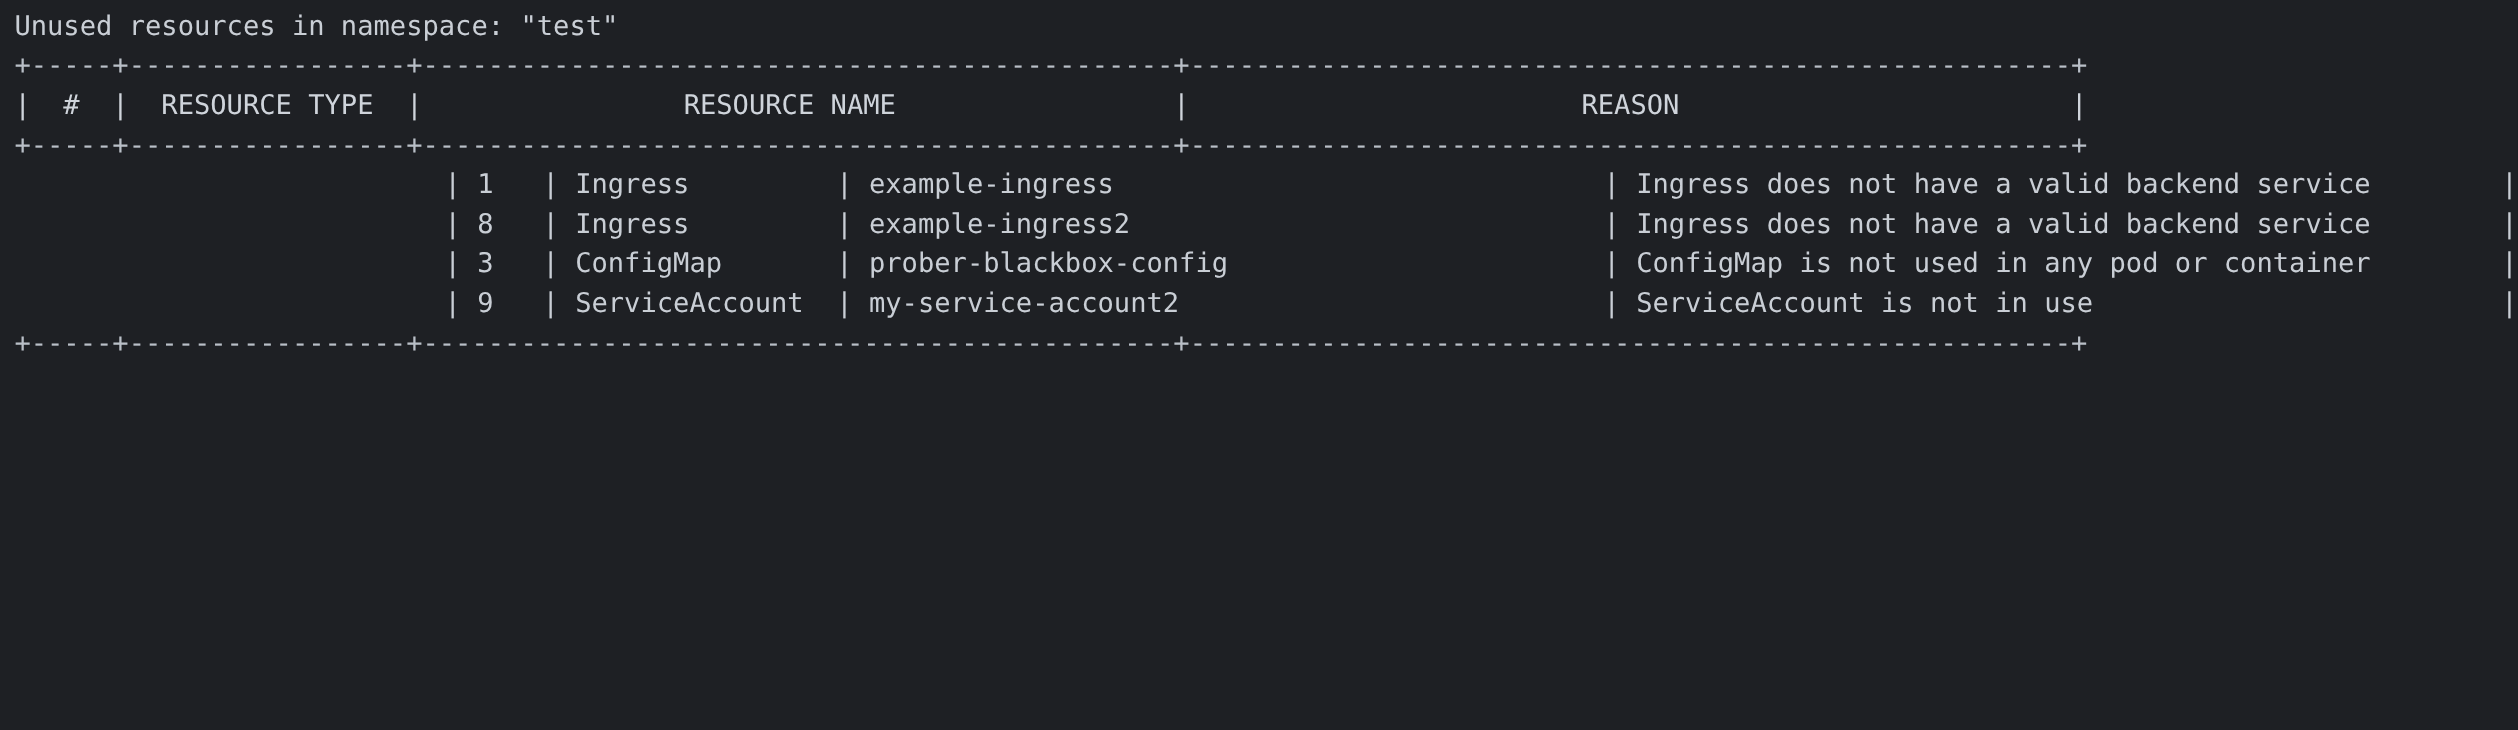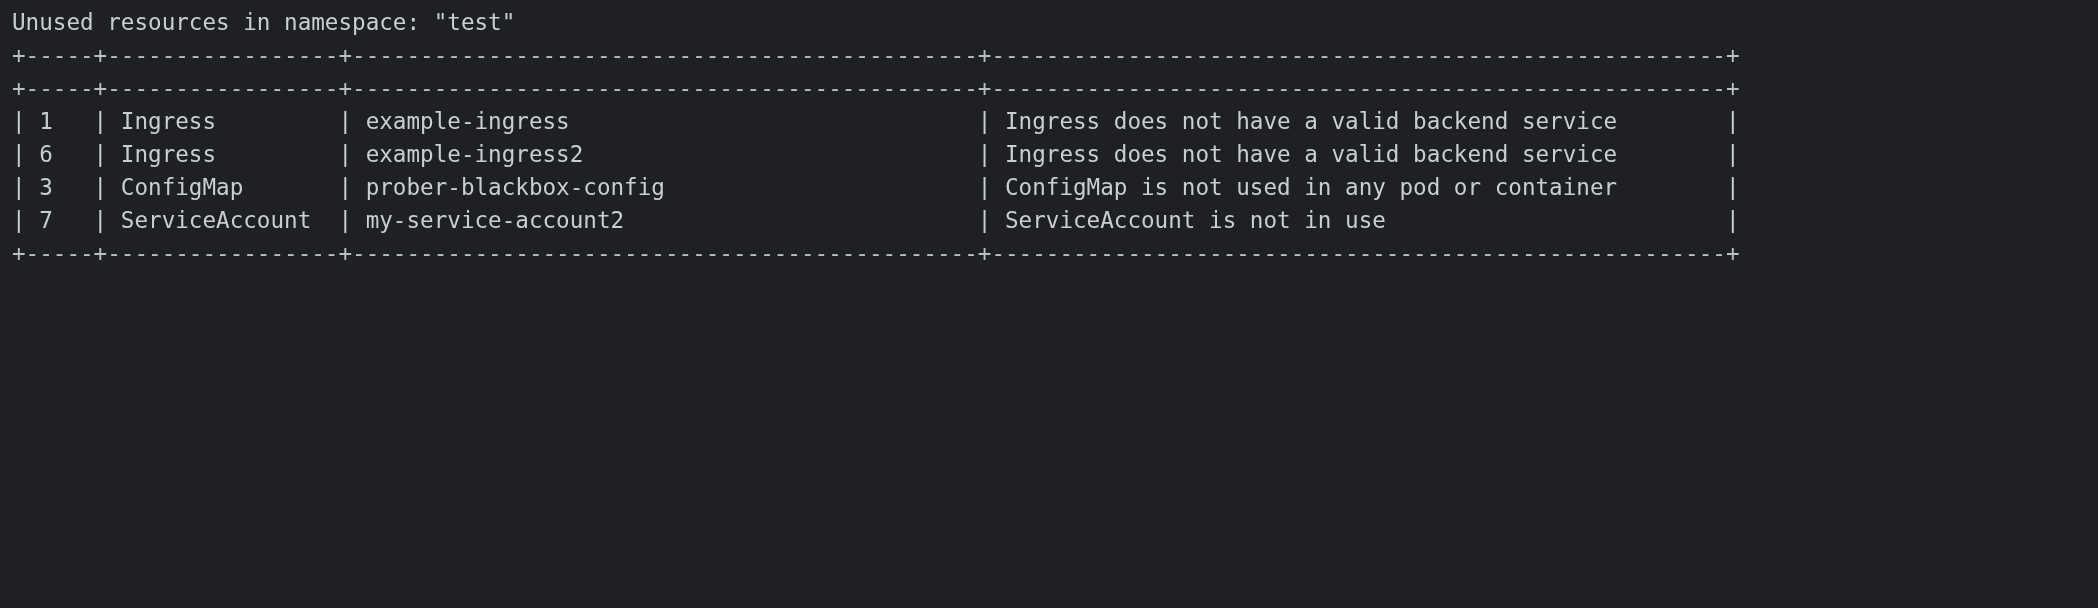--- a/index.html
+++ b/index.html
@@ -29,29 +29,30 @@
     height: 33px;
     letter-spacing: 0px;
     white-space: pre;
     color: #c9ced5;
     margin: 0;
     padding: 0;
   }
   .line.title { color: #c9ced5; }
   .line.rule  { color: #b9bfc7; }
   .line.header{ color: #cfd4db; }
-  .line.row   { color: #c9ced5; }
+  .line.row   { color: #c9ced5; text-align: right; }
 </style>
 </head>
 <body>
 
 <div id="terminal">
   <div class="line title">Unused resources in namespace: "test"</div>
   <div class="line rule">+-----+-----------------+----------------------------------------------+------------------------------------------------------+</div>
+  <div class="line header">|  #  |  RESOURCE TYPE  |                RESOURCE NAME                 |                        REASON                        |</div>
   <div class="line rule">+-----+-----------------+----------------------------------------------+------------------------------------------------------+</div>
   <div id="table-body">
       <div class="line row">| 1   | Ingress         | example-ingress                              | Ingress does not have a valid backend service        |</div>
-      <div class="line row">| 6   | Ingress         | example-ingress2                             | Ingress does not have a valid backend service        |</div>
+      <div class="line row">| 8   | Ingress         | example-ingress2                             | Ingress does not have a valid backend service        |</div>
       <div class="line row">| 3   | ConfigMap       | prober-blackbox-config                       | ConfigMap is not used in any pod or container        |</div>
-      <div class="line row">| 7   | ServiceAccount  | my-service-account2                          | ServiceAccount is not in use                         |</div>
+      <div class="line row">| 9   | ServiceAccount  | my-service-account2                          | ServiceAccount is not in use                         |</div>
     </div>
   <div class="line rule">+-----+-----------------+----------------------------------------------+------------------------------------------------------+</div>
 </div>
 
 </body></html>

